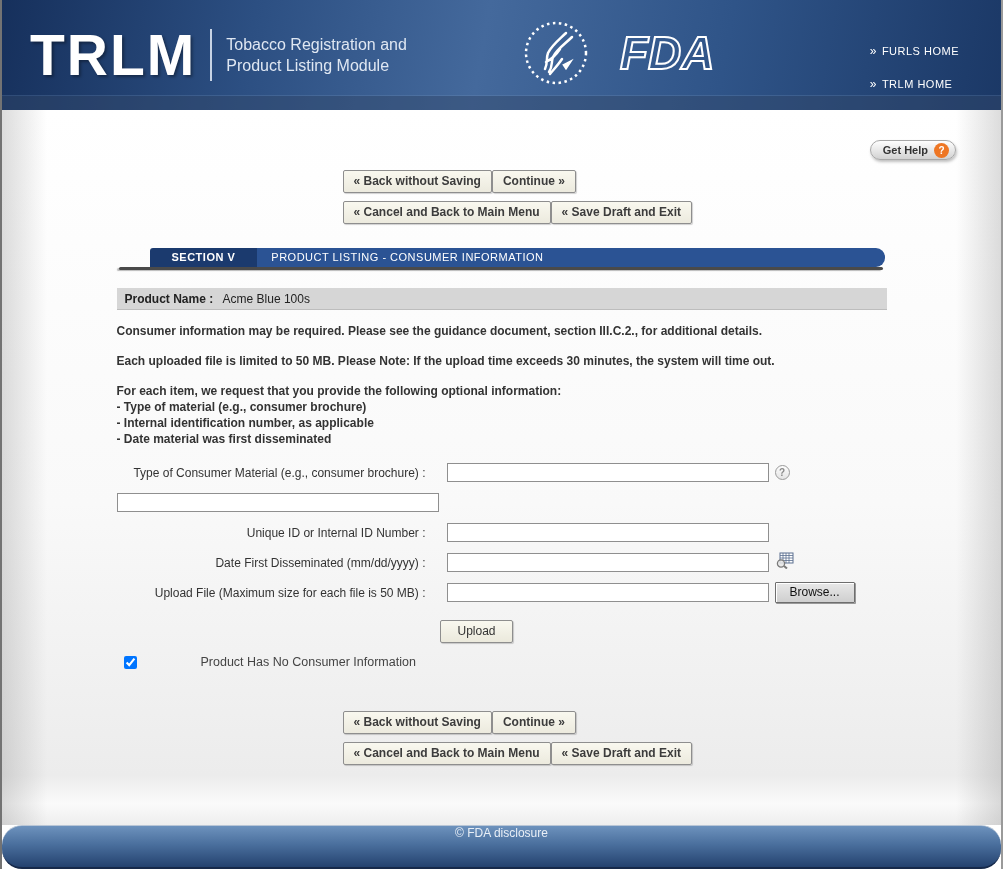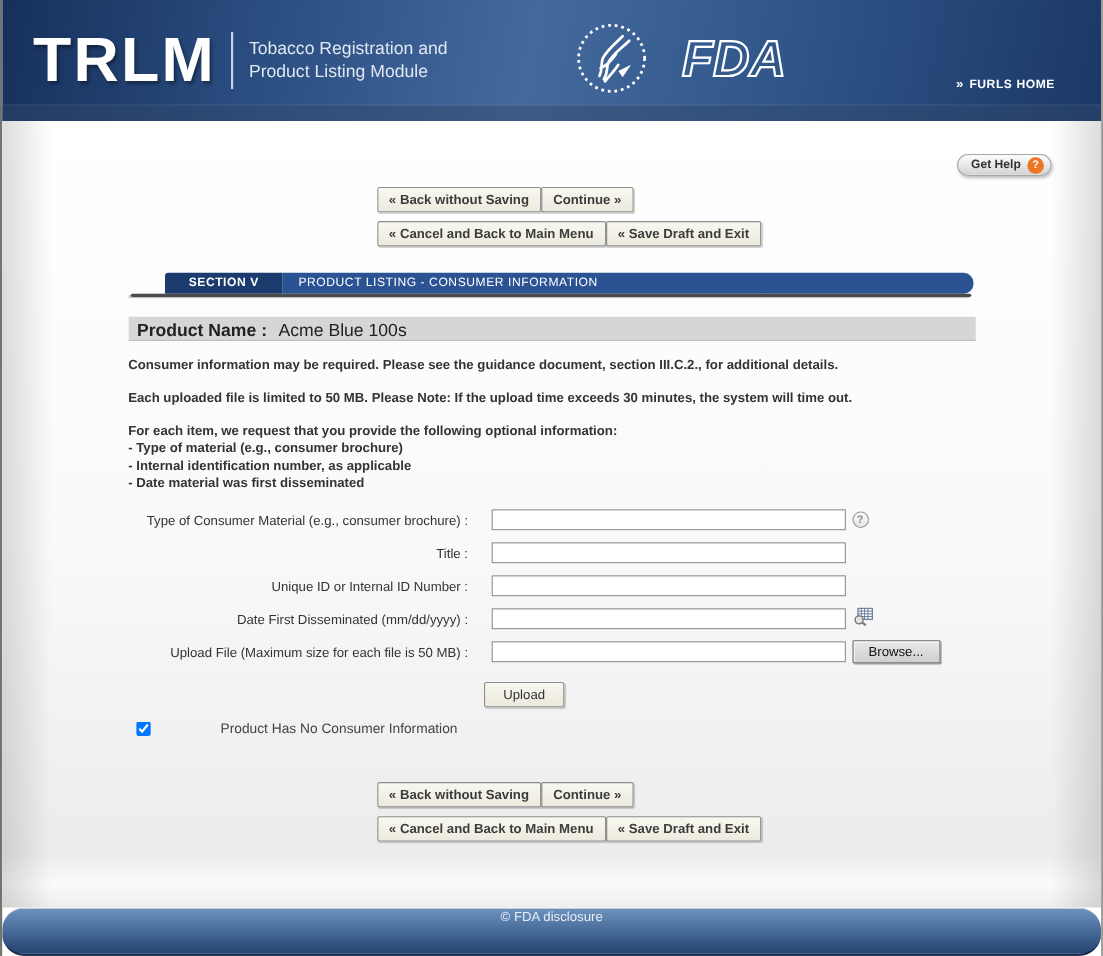--- a/index.html
+++ b/index.html
@@ -22,22 +22,22 @@
   .trlm-logo {
     color:#ffffff; font-size:57px; font-weight:bold; letter-spacing:2px;
     margin-left:28px; text-shadow:2px 2px 3px rgba(0,0,0,0.35);
   }
   .logo-divider { width:2px; height:52px; background:#c7d3e4; margin:0 14px 0 14px; }
   .subtitle { color:#dfe7f2; font-size:16px; line-height:21px; }
   .hhs-seal { margin-left:115px; }
   .fda-logo { margin-left:28px; }
   .header-links { position:absolute; right:42px; top:44px; }
   .header-link {
-    display:block; color:#ffffff; font-size:11px; font-weight:bold;
-    letter-spacing:.5px; text-decoration:none; margin-bottom:19px; cursor:pointer;margin-top:25px;
+    display:block; color:#ffffff; font-size:11px; font-weight:normal;
+    letter-spacing:.5px; text-decoration:none; margin-bottom:19px; cursor:pointer;
   }
   .header-link .arrow { margin-right:5px; font-size:12px; }
 
   
   .main {
     flex:1 1 auto; position:relative;
     background:
       linear-gradient(to right, rgba(140,140,140,.30), rgba(255,255,255,0) 45px, rgba(255,255,255,0) calc(100% - 45px), rgba(140,140,140,.30)),
       linear-gradient(to bottom, #ffffff 0%, #f9f9f9 55%, #ececec 93%, #fafafa 97%, #eeeeee 100%);
   }
@@ -79,21 +79,21 @@
     padding:3px 0 0 14px; border-radius:0 9px 9px 0;
   }
   .section-underline {
     position:absolute; left:2px; right:4px; bottom:0; height:3px;
     background:#4a4a4a; border-radius:3px;
     box-shadow:-2px 1px 1px rgba(120,120,120,.5);
   }
 
   .product-bar {
     margin-top:18px; background:#d6d6d6; border-bottom:1px solid #bdbdbd;
-    padding:4px 8px 4px 8px; font-size:16px; color:#222; height:22px;
+    padding:4px 8px 4px 8px; font-size:12px; color:#222; height:22px;
   }
   .product-bar .lbl { font-weight:bold; }
   .product-bar .val { margin-left:6px; }
 
   .instructions { margin-top:14px; font-size:12px; font-weight:bold; color:#333; }
   .instructions p { margin-bottom:16px; }
   .instructions .bullets div { margin-bottom:1px; line-height:15px; }
 
   
   .form { margin-top:16px; }
@@ -219,21 +219,20 @@
 
         <div class="form-row">
           <div class="form-label">Type of Consumer Material (e.g., consumer brochure) :</div>
           <input class="form-input" type="text" value="" style="">
           <div class="icon-cell">
             <div class="help-circle">?</div>
           </div>
         </div>
 
         <div class="form-row">
-          <div class="form-label">Title :</div>
           <input class="form-input" type="text" value="" style="">
           <div class="icon-cell"></div>
         </div>
 
         <div class="form-row">
           <div class="form-label">Unique ID or Internal ID Number :</div>
           <input class="form-input" type="text" value="" style="">
           <div class="icon-cell"></div>
         </div>
 

